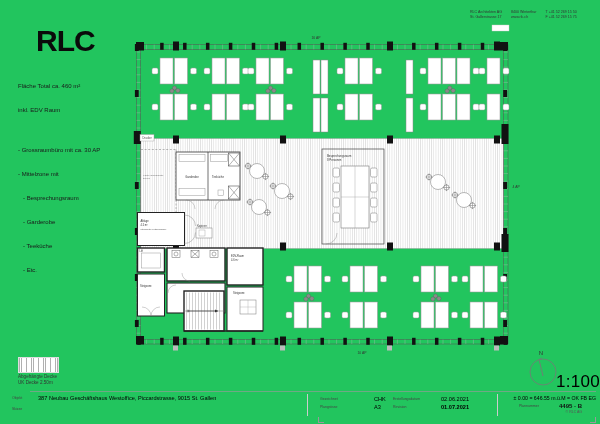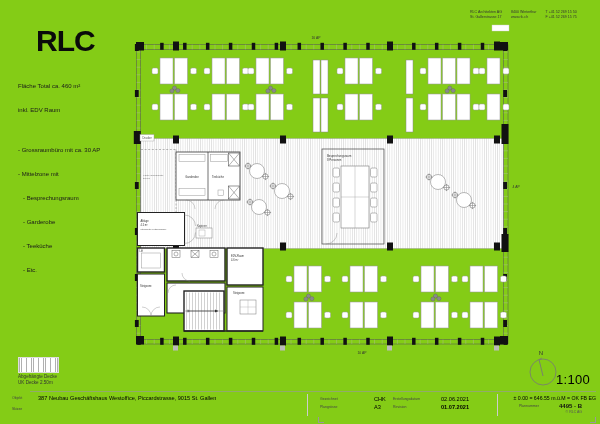--- a/index.html
+++ b/index.html
@@ -1,29 +1,29 @@
 <!DOCTYPE html>
 <html><head>
 <meta charset="utf-8">
 <style>
   html,body{margin:0;padding:0;background:#e8e8e8;}
-  #sheet{position:relative;width:600px;height:424px;background:#84cc16;overflow:hidden;
+  #sheet{position:relative;width:600px;height:424px;background:#22c55e;overflow:hidden;
          font-family:"Liberation Sans","DejaVu Sans",sans-serif;color:#111;}
   .abs{position:absolute;}
   #logo{left:36px;top:24px;font-size:30px;font-weight:800;letter-spacing:-1px;color:#0a0a0a;}
   #companyinfo{left:470px;top:10px;display:flex;gap:9px;font-size:3.6px;line-height:5px;color:#333;}
   #companyinfo .col{white-space:nowrap;}
   #infoblock{left:18px;top:66px;font-size:6px;line-height:8px;color:#1a1a1a;white-space:pre;}
   #plan{left:126px;top:22px;}
   #legendswatch{left:18px;top:357px;width:39px;height:14px;
     background:repeating-linear-gradient(to right,#b0b0b0 0px,#b0b0b0 0.6px,#fff 0.6px,#fff 2.4px);
     border:0.4px solid #ddd;}
   #legendtext{left:18px;top:374px;font-size:4.6px;line-height:5.8px;color:#333;}
   #northbox{left:524px;top:346px;}
-  #scale{left:556px;top:372px;font-size:13px;color:#000;letter-spacing:0.3px;}
+  #scale{left:556px;top:372px;font-size:17px;color:#000;letter-spacing:0.3px;}
   #divider{left:30px;top:391px;width:566px;height:1px;background:#999;opacity:.65;}
   .tb-label{font-size:3.5px;color:#444;}
   .tb-val{font-size:5.6px;color:#000;}
   .tb-sep{top:393.5px;width:0.6px;height:22px;background:#ccc;}
   #skizze-val{font-size:10.5px;color:#000;}
   #hoehe{font-size:5.2px;color:#000;}
   #plannr{font-size:6px;font-weight:700;}
   #copyright{font-size:3.5px;color:#555;}
   .cropmark{width:5px;height:5px;}
   #crop-l{left:318px;top:417px;border-left:0.7px solid #999;border-bottom:0.7px solid #999;}

